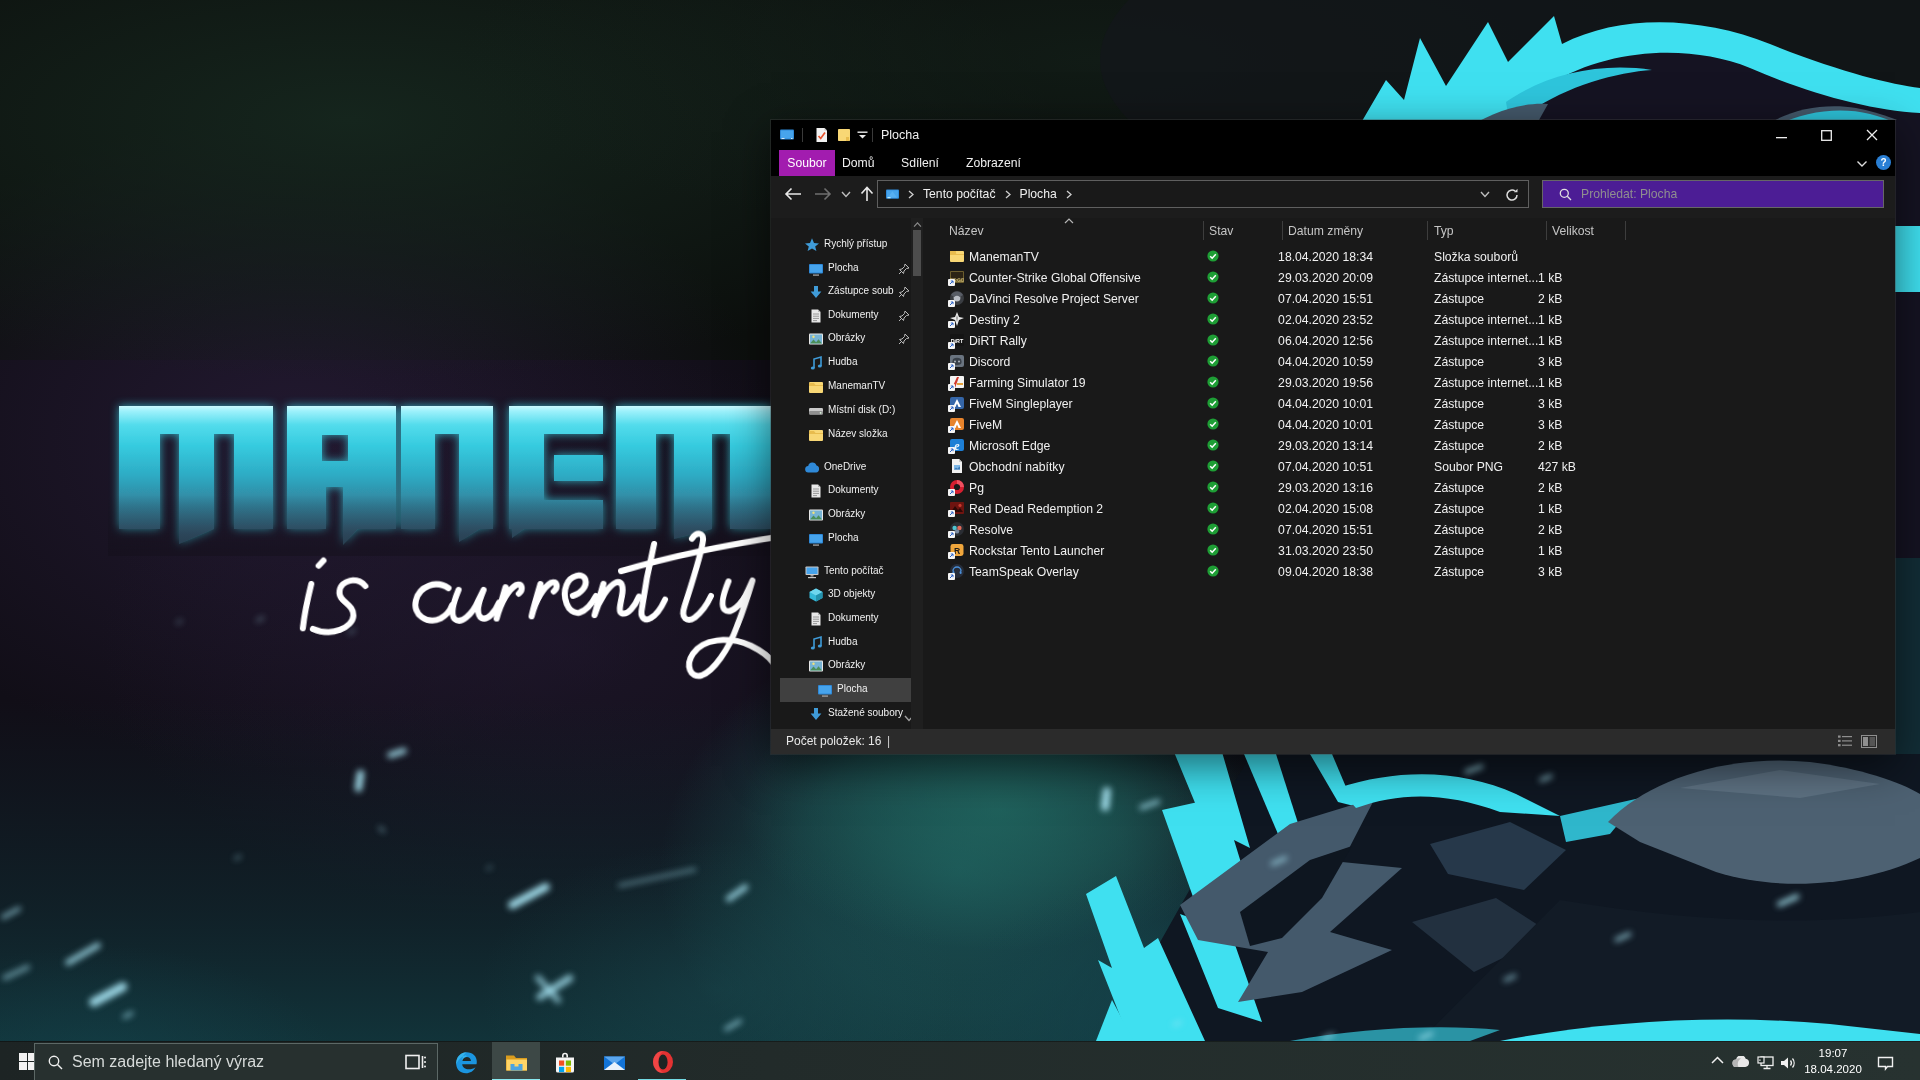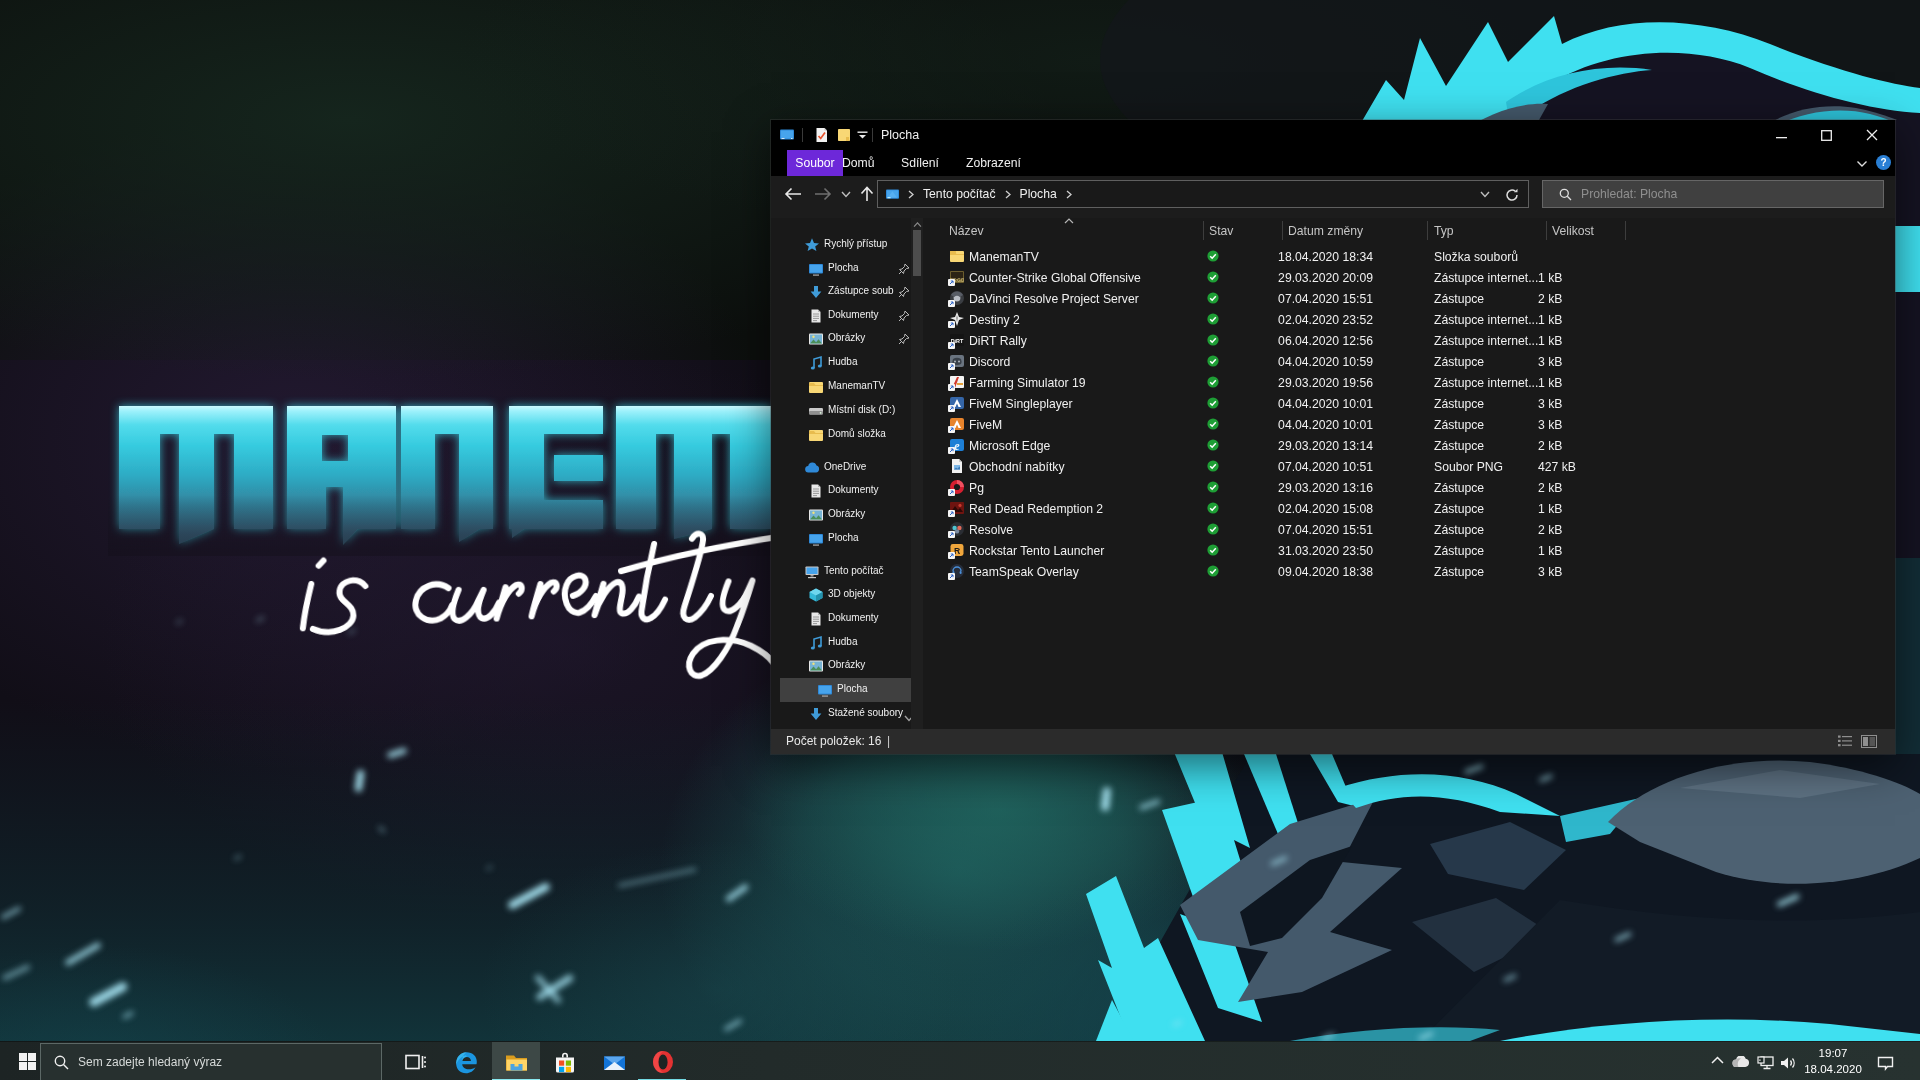--- a/index.html
+++ b/index.html
@@ -10,33 +10,33 @@
 .qat2{position:absolute;left:43px;top:7px}
 .qat3{position:absolute;left:65px;top:7px}
 .qat4{position:absolute;left:86px;top:10px}
 .qsep2{position:absolute;left:101px;top:8px;width:1px;height:14px;background:#3a3a3a}
 .wtitle{position:absolute;left:110px;top:8px;color:#f0f0f0;font-size:12.5px}
 .caps{position:absolute;right:0;top:0;height:30px}
 .cmin{position:absolute;right:108px;top:12px}
 .cmax{position:absolute;right:63px;top:10px}
 .cclose{position:absolute;right:17px;top:9px}
 .tabs{position:absolute;left:0;top:30px;width:100%;height:26px;background:#000}
-.tab-file{position:absolute;left:16px;top:0;width:56px;height:42px;background:#6d28d9;color:#fff;text-align:center;line-height:26px}
+.tab-file{position:absolute;left:8px;top:0;width:56px;height:42px;background:#a21caf;color:#fff;text-align:center;line-height:26px}
 .tab{position:absolute;top:0;height:26px;line-height:26px;color:#f0f0f0}
 .ribchev{position:absolute;right:27px;top:10px}
 .ribhelp{position:absolute;right:4px;top:5px;width:15px;height:15px;border-radius:50%;background:#2a7fd4;color:#fff;font-size:10px;font-weight:bold;text-align:center;line-height:15px}
 .addr{position:absolute;left:0;top:56px;width:100%;height:42px;background:#1c1c1c}
 .nava{position:absolute;top:11px}
 .back{left:13px}.fwd{left:43px}.dn{left:70px;top:15px}.up{left:88px;top:10px}
 .abox{position:absolute;left:106px;top:4px;width:652px;height:28px;background:#191919;border:1px solid #5f5f5f;display:flex;align-items:center}
 .atext{color:#f0f0f0;padding:0 7px 0 7px}
 .bc{margin:0 2px}
 .adrop{position:absolute;right:38px;top:10px}
 .arefresh{position:absolute;right:9px;top:7px}
-.sbox{position:absolute;left:771px;top:4px;width:342px;height:28px;background:#404040;border:1px solid #666;display:flex;align-items:center;color:#8f8f8f}
+.sbox{position:absolute;left:771px;top:4px;width:342px;height:28px;background:#4c1d95;border:1px solid #666;display:flex;align-items:center;color:#8f8f8f}
 .content{position:absolute;left:0;top:98px;width:100%;height:511px;background:#191919}
 .nav{position:absolute;left:0;top:0;width:140px;height:100%;overflow:hidden}
 .nitem{position:absolute;left:0;width:139px;height:24px}
 .nitem.sel{background:#404040;left:9px;width:131px}
 .nic{position:absolute;top:4px}
 .nlab{position:absolute;top:5px;white-space:nowrap;color:#f0f0f0;font-size:10px}
 .pin{position:absolute;left:127px;top:6px}
 .navchev{position:absolute;left:133px;top:497px}
 .nsb{position:absolute;left:140px;top:0;width:12px;height:100%;background:#1f1f1f}
 .nsb-thumb{position:absolute;left:2px;top:12px;width:8px;height:46px;background:#4d4d4d}
@@ -54,21 +54,21 @@
 .rdate{position:absolute;left:310px;top:3.5px;width:140px;text-align:right}
 .rtyp{position:absolute;left:511px;top:3.5px}
 .rsize{position:absolute;left:615px;top:3.5px;width:80px;text-align:left}
 .status{position:absolute;left:0;top:609px;width:100%;height:25px;background:#2b2b2b;color:#e8e8e8;font-size:12px}
 .stxt{position:absolute;left:15px;top:5px}
 .scaret{position:absolute;left:116px;top:5px;color:#cfcfcf}
 .sic1{position:absolute;right:42px;top:6px}
 .sic2{position:absolute;right:18px;top:6px}
 #taskbar{position:absolute;left:0;top:1041px;width:1920px;height:39px;background:linear-gradient(90deg,#1d2424 0%,#222b2a 40%,#273230 100%);border-top:1px solid rgba(0,0,0,0.35);box-sizing:border-box}
 .startlogo{position:absolute;left:19px;top:11px}
-.tsearch{position:absolute;left:40px;top:1px;width:342px;height:38px;background:#27302f;border:1px solid #5c6866;display:flex;align-items:center;color:#d6dad9;font-size:12px}
+.tsearch{position:absolute;left:34px;top:1px;width:404px;height:38px;background:#27302f;border:1px solid #5c6866;display:flex;align-items:center;color:#d6dad9;font-size:16px}
 .tbi{position:absolute;top:8px}
 .tbtile{position:absolute;left:492px;top:0;width:48px;height:39px;background:#3d4846}
 .tbul{position:absolute;top:37px;height:2px}
 .tri{position:absolute;top:14px}
 .clock{position:absolute;left:1803px;top:4px;width:60px;color:#fff;font-size:11.5px;text-align:center;line-height:15.5px}
 </style></head>
 <body>
 <svg id="wall" width="1920" height="1080" viewBox="0 0 1920 1080">
 <defs>
  <linearGradient id="txtg" x1="0" y1="404" x2="0" y2="534" gradientUnits="userSpaceOnUse">
@@ -405,21 +405,21 @@
               <rect x="1" y="8" width="14" height="3.5" rx="1.2" fill="#8f8f8f"></rect>
               <circle cx="12.6" cy="9.8" r="0.9" fill="#d8f3d8"></circle>
             </svg></span>
           <span class="nlab" style="left:57px">Místní disk (D:)</span>
         </div>
         <div class="nitem" style="top:204.5px">
           <span class="nic" style="left:37px"><svg width="16" height="16" viewBox="0 0 16 16">
               <rect x="1" y="3" width="14" height="11" rx="1" fill="#f8d775"></rect>
               <path d="M1 4 h5 l1.5 2 H15 v1 H1z" fill="#e8bc4e"></path>
             </svg></span>
-          <span class="nlab" style="left:57px">Domů složka</span>
+          <span class="nlab" style="left:57px">Název složka</span>
         </div>
         <div class="nitem" style="top:237.5px">
           <span class="nic" style="left:33px"><svg width="16" height="16" viewBox="0 0 16 16">
               <path d="M4.5 12.5 a3.2 3.2 0 0 1 -0.3 -6.4 a4.3 4.3 0 0 1 8.3 -0.6 a3.6 3.6 0 0 1 -0.4 7z" fill="#2f89d8"></path>
             </svg></span>
           <span class="nlab" style="left:53px">OneDrive</span>
         </div>
         <div class="nitem" style="top:261.0px">
           <span class="nic" style="left:37px"><svg width="16" height="16" viewBox="0 0 16 16">
               <path d="M3.5 1.5 h6.5 l2.5 2.5 v10.5 h-9z" fill="#e8e8e8"></path>

